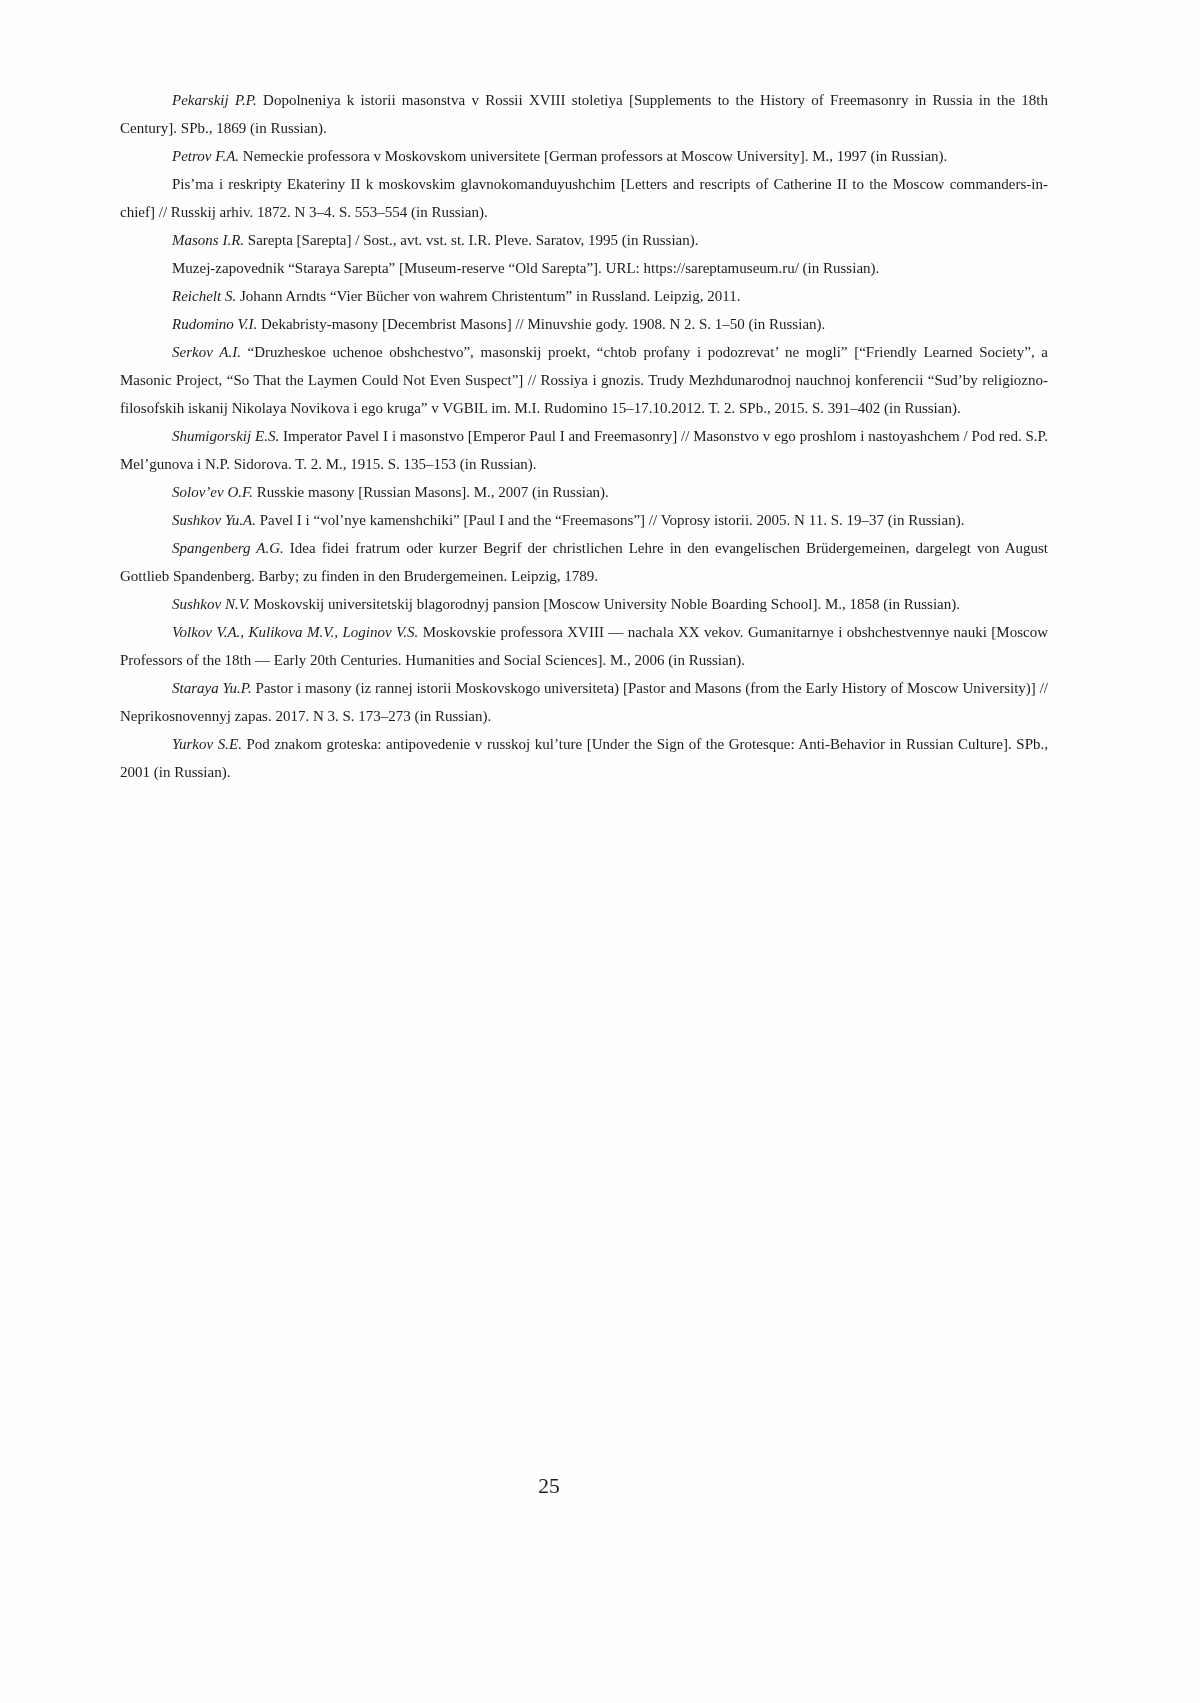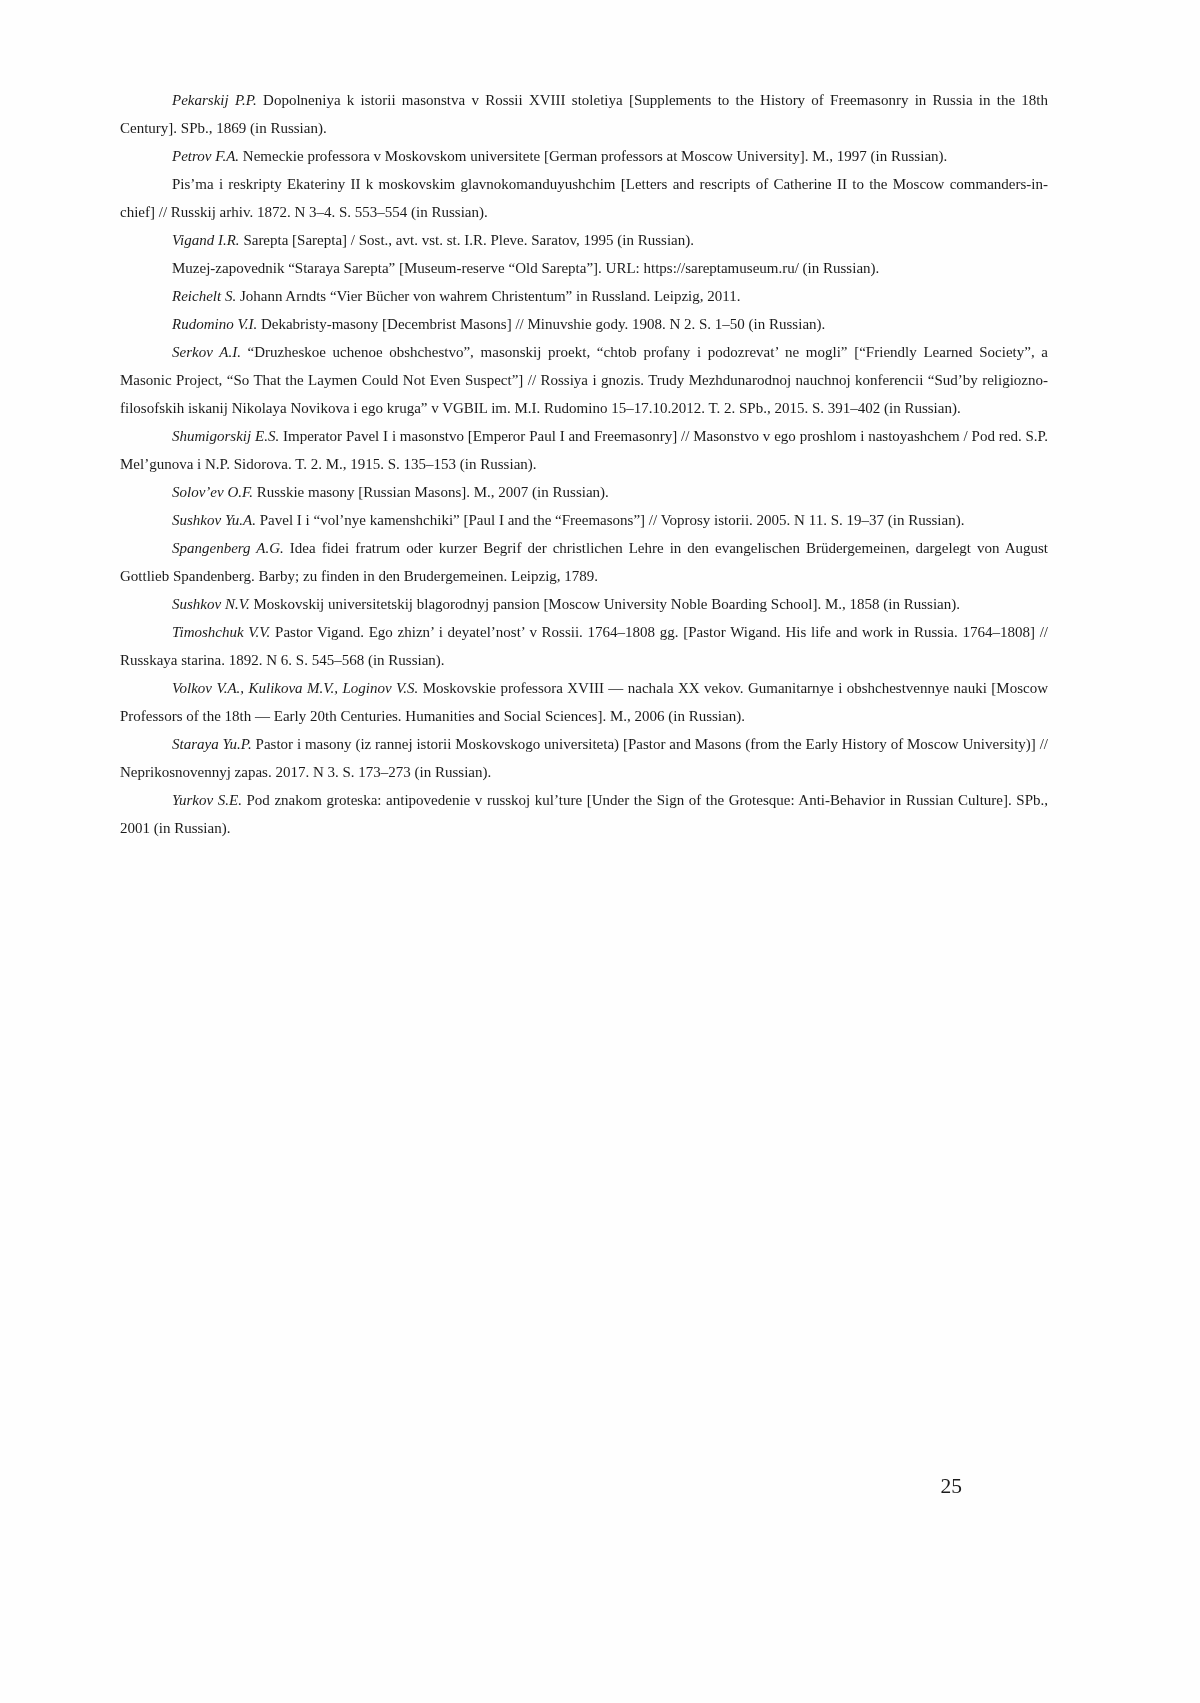--- a/index.html
+++ b/index.html
@@ -31,60 +31,59 @@
     text-indent: 52px;
   }
   .author {
     font-style: italic;
   }
   .folio {
     position: absolute;
     left: 136px;
     top: 1472px;
     width: 826px;
-    text-align: right;
+    text-align: center;
     font-size: 21.5px;
     line-height: 28px;
   }
 </style>
 </head>
 <body>
 
 <div class="page">
 
   <div class="refs">
 
       <p class="ref"><span class="author">Pekarskij P.P.</span><span class="ref-text"> Dopolneniya k istorii masonstva v Rossii XVIII stoletiya [Supplements to the History of Freemasonry in Russia in the 18th Century]. SPb., 1869 (in Russian).</span></p>
 
       <p class="ref"><span class="author">Petrov F.A.</span><span class="ref-text"> Nemeckie professora v Moskovskom universitete [German professors at Moscow University]. M., 1997 (in Russian).</span></p>
 
       <p class="ref"><span class="author"></span><span class="ref-text">Pis’ma i reskripty Ekateriny II k moskovskim glavnokomanduyushchim [Letters and rescripts of Catherine II to the Moscow commanders-in-chief] // Russkij arhiv. 1872. N 3–4. S. 553–554 (in Russian).</span></p>
 
-      <p class="ref"><span class="author">Vigand I.R.</span><span class="ref-text"> Sarepta [Sarepta] / Sost., avt. vst. st. I.R. Pleve. Saratov, 1995 (in Russian).</span></p>
+      <p class="ref"><span class="author">Masons I.R.</span><span class="ref-text"> Sarepta [Sarepta] / Sost., avt. vst. st. I.R. Pleve. Saratov, 1995 (in Russian).</span></p>
 
       <p class="ref"><span class="author"></span><span class="ref-text">Muzej-zapovednik “Staraya Sarepta” [Museum-reserve “Old Sarepta”]. URL: https://sareptamuseum.ru/ (in Russian).</span></p>
 
 
       <p class="ref"><span class="author">Reichelt S.</span><span class="ref-text"> Johann Arndts “Vier Bücher von wahrem Christentum” in Russland. Leipzig, 2011.</span></p>
 
       <p class="ref"><span class="author">Rudomino V.I.</span><span class="ref-text"> Dekabristy-masony [Decembrist Masons] // Minuvshie gody. 1908. N 2. S. 1–50 (in Russian).</span></p>
 
       <p class="ref"><span class="author">Serkov A.I.</span><span class="ref-text"> “Druzheskoe uchenoe obshchestvo”, masonskij proekt, “chtob profany i podozrevat’ ne mogli” [“Friendly Learned Society”, a Masonic Project, “So That the Laymen Could Not Even Suspect”] // Rossiya i gnozis. Trudy Mezhdunarodnoj nauchnoj konferencii “Sud’by religiozno-filosofskih iskanij Nikolaya Novikova i ego kruga” v VGBIL im. M.I. Rudomino 15–17.10.2012. T. 2. SPb., 2015. S. 391–402 (in Russian).</span></p>
 
       <p class="ref"><span class="author">Shumigorskij E.S.</span><span class="ref-text"> Imperator Pavel I i masonstvo [Emperor Paul I and Freemasonry] // Masonstvo v ego proshlom i nastoyashchem / Pod red. S.P. Mel’gunova i N.P. Sidorova. T. 2. M., 1915. S. 135–153 (in Russian).</span></p>
 
       <p class="ref"><span class="author">Solov’ev O.F.</span><span class="ref-text"> Russkie masony [Russian Masons]. M., 2007 (in Russian).</span></p>
 
       <p class="ref"><span class="author">Sushkov Yu.A.</span><span class="ref-text"> Pavel I i “vol’nye kamenshchiki” [Paul I and the “Freemasons”] // Voprosy istorii. 2005. N 11. S. 19–37 (in Russian).</span></p>
 
       <p class="ref"><span class="author">Spangenberg A.G.</span><span class="ref-text"> Idea fidei fratrum oder kurzer Begrif der christlichen Lehre in den evangelischen Brüdergemeinen, dargelegt von August Gottlieb Spandenberg. Barby; zu finden in den Brudergemeinen. Leipzig, 1789.</span></p>
 
       <p class="ref"><span class="author">Sushkov N.V.</span><span class="ref-text"> Moskovskij universitetskij blagorodnyj pansion [Moscow University Noble Boarding School]. M., 1858 (in Russian).</span></p>
 
-      <p class="ref"><span class="author">Timoshchuk V.V.</span><span class="ref-text"> Pastor Vigand. Ego zhizn’ i deyatel’nost’ v Rossii. 1764–1808 gg. [Pastor Wigand. His life and work in Russia. 1764–1808] // Russkaya starina. 1892. N 6. S. 545–568 (in Russian).</span></p>
 
       <p class="ref"><span class="author">Volkov V.A., Kulikova M.V., Loginov V.S.</span><span class="ref-text"> Moskovskie professora XVIII — nachala XX vekov. Gumanitarnye i obshchestvennye nauki [Moscow Professors of the 18th — Early 20th Centuries. Humanities and Social Sciences]. M., 2006 (in Russian).</span></p>
 
       <p class="ref"><span class="author">Staraya Yu.P.</span><span class="ref-text"> Pastor i masony (iz rannej istorii Moskovskogo universiteta) [Pastor and Masons (from the Early History of Moscow University)] // Neprikosnovennyj zapas. 2017. N 3. S. 173–273 (in Russian).</span></p>
 
       <p class="ref"><span class="author">Yurkov S.E.</span><span class="ref-text"> Pod znakom groteska: antipovedenie v russkoj kul’ture [Under the Sign of the Grotesque: Anti-Behavior in Russian Culture]. SPb., 2001 (in Russian).</span></p>
     </div>
 
   <div class="folio">25</div>
 

